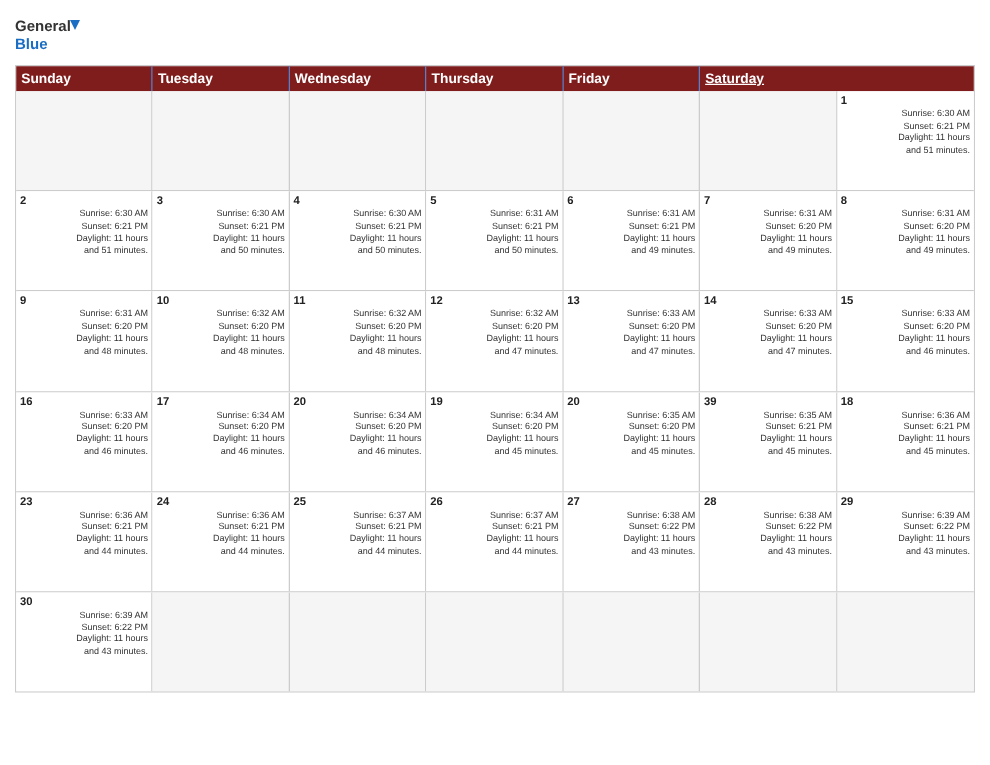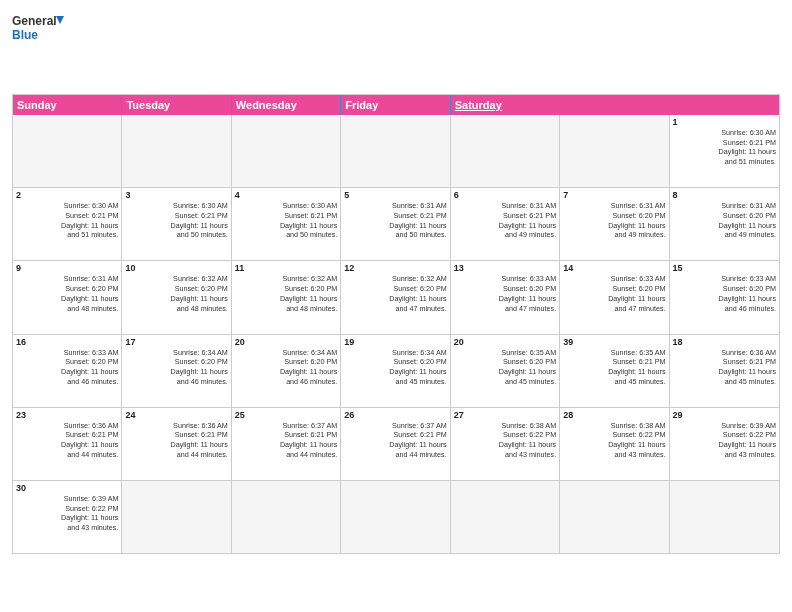--- a/index.html
+++ b/index.html
@@ -9,21 +9,20 @@
       font-family: Arial, sans-serif;
       background: #fff;
       overflow: hidden;
     }
     .page {
       width: 792px;
       height: 564px;
       padding: 10px 12px;
       display: flex;
       flex-direction: column;
-      gap: 42px;
     }
     .header {
       display: flex;
       align-items: flex-start;
       justify-content: space-between;
       margin-bottom: 6px;
     }
     .logo {
       display: flex;
       align-items: center;
@@ -43,21 +42,21 @@
     }
     .calendar {
       flex: 1;
       display: flex;
       flex-direction: column;
       border: 1px solid #ccc;
     }
     .cal-header {
       display: grid;
       grid-template-columns: repeat(7, 1fr);
-      background: #ec4899;
+      background: #7f1d1d;
     }
     .cal-header-cell {
       color: #fff;
       font-size: 11px;
       font-weight: bold;
       padding: 4px 4px;
       border-right: 1px solid #5580cc;
       text-align: left;
     }
     .cal-header-cell:last-child { border-right: none; text-decoration: underline; }
@@ -115,20 +114,21 @@
       <div class="month-title"></div>
       <div class="location"></div>
     </div>
   </div>
 
   <div class="calendar">
     <div class="cal-header">
     <div class="cal-header-cell">Sunday</div>
         <div class="cal-header-cell">Tuesday</div>
         <div class="cal-header-cell">Wednesday</div>
+        <div class="cal-header-cell">Thursday</div>
         <div class="cal-header-cell">Friday</div>
         <div class="cal-header-cell">Saturday</div>
       </div>
     <div class="cal-body">
     <div class="cal-row">
           <div class="cal-cell empty"></div>
           <div class="cal-cell empty"></div>
           <div class="cal-cell empty"></div>
           <div class="cal-cell empty"></div>
           <div class="cal-cell empty"></div>

